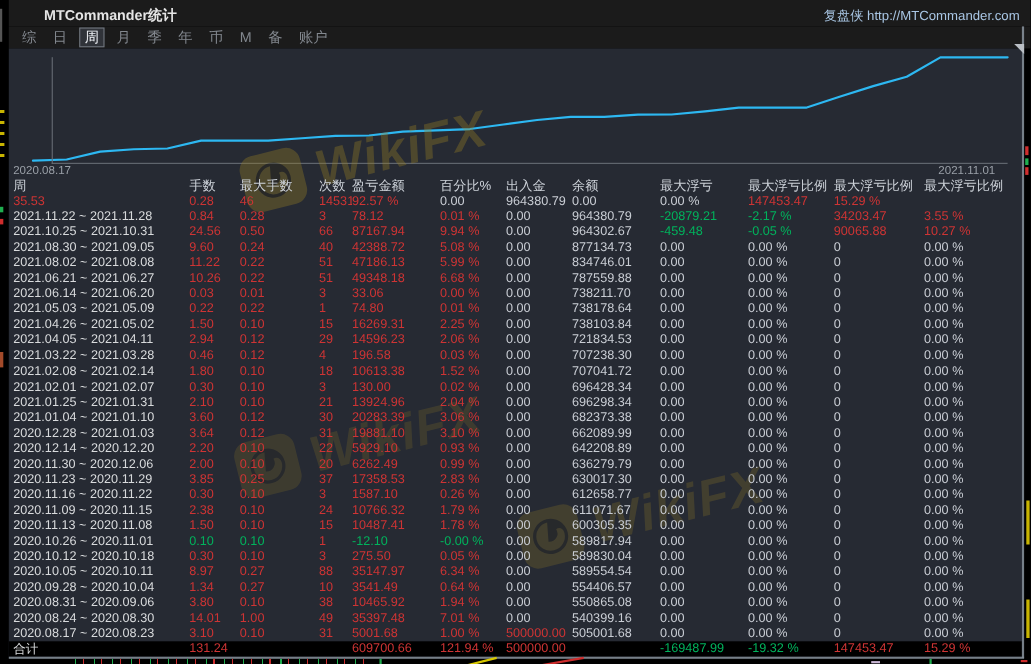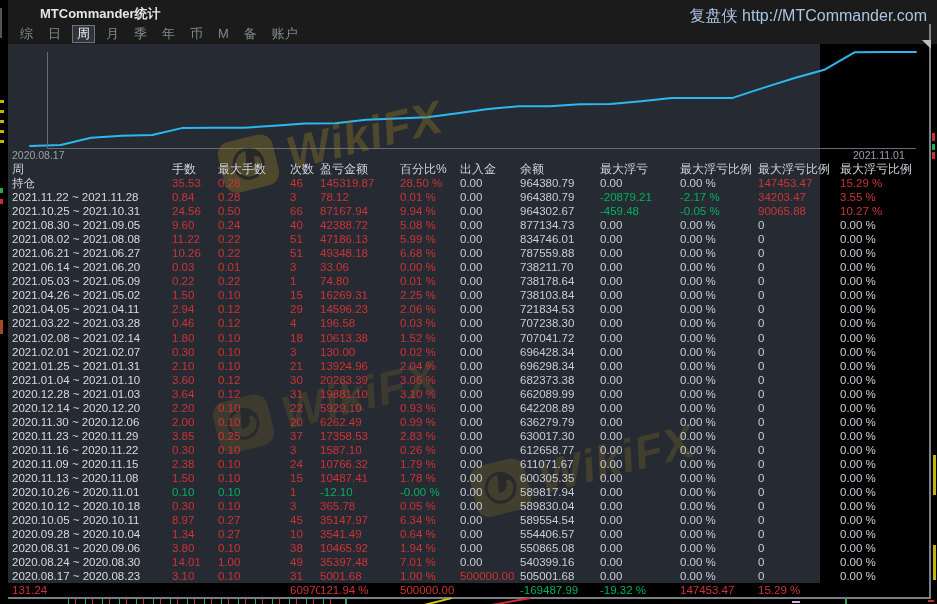--- a/index.html
+++ b/index.html
@@ -2,27 +2,27 @@
 <html><head>
 <meta charset="utf-8">
 <style>
   html,body{margin:0;padding:0;background:#000;}
   body{position:relative;width:937px;height:604px;overflow:hidden;
        font-family:"Liberation Sans","DejaVu Sans",sans-serif;
        -webkit-font-smoothing:antialiased;}
   
   .titlebar{position:absolute;left:8px;top:0;width:929px;height:24px;background:#1b1b1b;}
   .win-title{position:absolute;left:4px;top:5px;font-size:13px;font-weight:bold;color:#e5e5e5;margin-left:28px;}
-  .brand{position:absolute;right:10px;top:6px;font-size:16px;color:#a9c6e4;}
+  .brand{position:absolute;right:10px;top:6px;font-size:12px;color:#a9c6e4;}
   .menubar{position:absolute;left:8px;top:24px;width:929px;height:20px;background:#1b1b1b;
            display:flex;align-items:center;gap:7px;padding-left:8px;box-sizing:border-box;}
   .menu-item{font-size:13px;color:#83888f;padding:0 4px;line-height:16px;cursor:default;}
   .menu-item.selected{color:#eceff3;background:#303339;border:1px solid #6f747c;}
   
-  .content{position:absolute;left:8px;top:44px;width:812px;height:553px;background:#262a33;}
+  .content{position:absolute;left:8px;top:44px;width:921px;height:553px;background:#262a33;}
   .axis-y{position:absolute;left:39px;top:8px;width:1px;height:97px;background:#666c74;}
   .axis-x{position:absolute;left:39px;top:104px;width:869px;height:1px;background:#666c74;}
   .x-label{position:absolute;top:105px;font-size:10.5px;color:#9aa0a8;}
   .x-label.start{left:4px;}
   .x-label.end{left:845px;}
   svg.curve{position:absolute;left:0;top:0;width:921px;height:116px;}
   
   .wm{position:absolute;display:flex;align-items:center;gap:12px;
       transform:rotate(-14deg);pointer-events:none;}
   .wm .logo{width:56px;height:52px;border-radius:13px;background:#9c8224;
@@ -120,26 +120,25 @@
         <span class="cell">百分比%</span>
         <span class="cell">出入金</span>
         <span class="cell">余额</span>
         <span class="cell">最大浮亏</span>
         <span class="cell">最大浮亏比例</span>
         <span class="cell">最大浮亏比例</span>
         <span class="cell">最大浮亏比例</span>
       </div>
     <div>
         <div class="trow">
-          <span class="cell c-white">持仓</span>
           <span class="cell c-red">35.53</span>
           <span class="cell c-red">0.28</span>
           <span class="cell c-red">46</span>
           <span class="cell c-red">145319.87</span>
-          <span class="cell c-red">28.50 %</span>
+          <span class="cell c-red">92.57 %</span>
           <span class="cell c-neu">0.00</span>
           <span class="cell c-neu">964380.79</span>
           <span class="cell c-neu">0.00</span>
           <span class="cell c-neu">0.00 %</span>
           <span class="cell c-red">147453.47</span>
           <span class="cell c-red">15.29 %</span>
         </div>
         <div class="trow">
           <span class="cell c-white">2021.11.22 ~ 2021.11.28</span>
           <span class="cell c-red">0.84</span>
@@ -446,34 +445,34 @@
           <span class="cell c-neu">0.00</span>
           <span class="cell c-neu">0.00 %</span>
           <span class="cell c-neu">0</span>
           <span class="cell c-neu">0.00 %</span>
         </div>
         <div class="trow">
           <span class="cell c-white">2020.10.12 ~ 2020.10.18</span>
           <span class="cell c-red">0.30</span>
           <span class="cell c-red">0.10</span>
           <span class="cell c-red">3</span>
-          <span class="cell c-red">365.78</span>
+          <span class="cell c-red">275.50</span>
           <span class="cell c-red">0.05 %</span>
           <span class="cell c-neu">0.00</span>
           <span class="cell c-neu">589830.04</span>
           <span class="cell c-neu">0.00</span>
           <span class="cell c-neu">0.00 %</span>
           <span class="cell c-neu">0</span>
           <span class="cell c-neu">0.00 %</span>
         </div>
         <div class="trow">
           <span class="cell c-white">2020.10.05 ~ 2020.10.11</span>
           <span class="cell c-red">8.97</span>
           <span class="cell c-red">0.27</span>
-          <span class="cell c-red">45</span>
+          <span class="cell c-red">88</span>
           <span class="cell c-red">35147.97</span>
           <span class="cell c-red">6.34 %</span>
           <span class="cell c-neu">0.00</span>
           <span class="cell c-neu">589554.54</span>
           <span class="cell c-neu">0.00</span>
           <span class="cell c-neu">0.00 %</span>
           <span class="cell c-neu">0</span>
           <span class="cell c-neu">0.00 %</span>
         </div>
         <div class="trow">
@@ -526,20 +525,21 @@
           <span class="cell c-red">5001.68</span>
           <span class="cell c-red">1.00 %</span>
           <span class="cell c-red">500000.00</span>
           <span class="cell c-neu">505001.68</span>
           <span class="cell c-neu">0.00</span>
           <span class="cell c-neu">0.00 %</span>
           <span class="cell c-neu">0</span>
           <span class="cell c-neu">0.00 %</span>
         </div>
         <div class="trow total">
+          <span class="cell c-white">合计</span>
           <span class="cell c-red">131.24</span>
           <span class="cell c-neu"></span>
           <span class="cell c-neu"></span>
           <span class="cell c-red">609700.66</span>
           <span class="cell c-red">121.94 %</span>
           <span class="cell c-red">500000.00</span>
           <span class="cell c-neu"></span>
           <span class="cell c-green">-169487.99</span>
           <span class="cell c-green">-19.32 %</span>
           <span class="cell c-red">147453.47</span>

